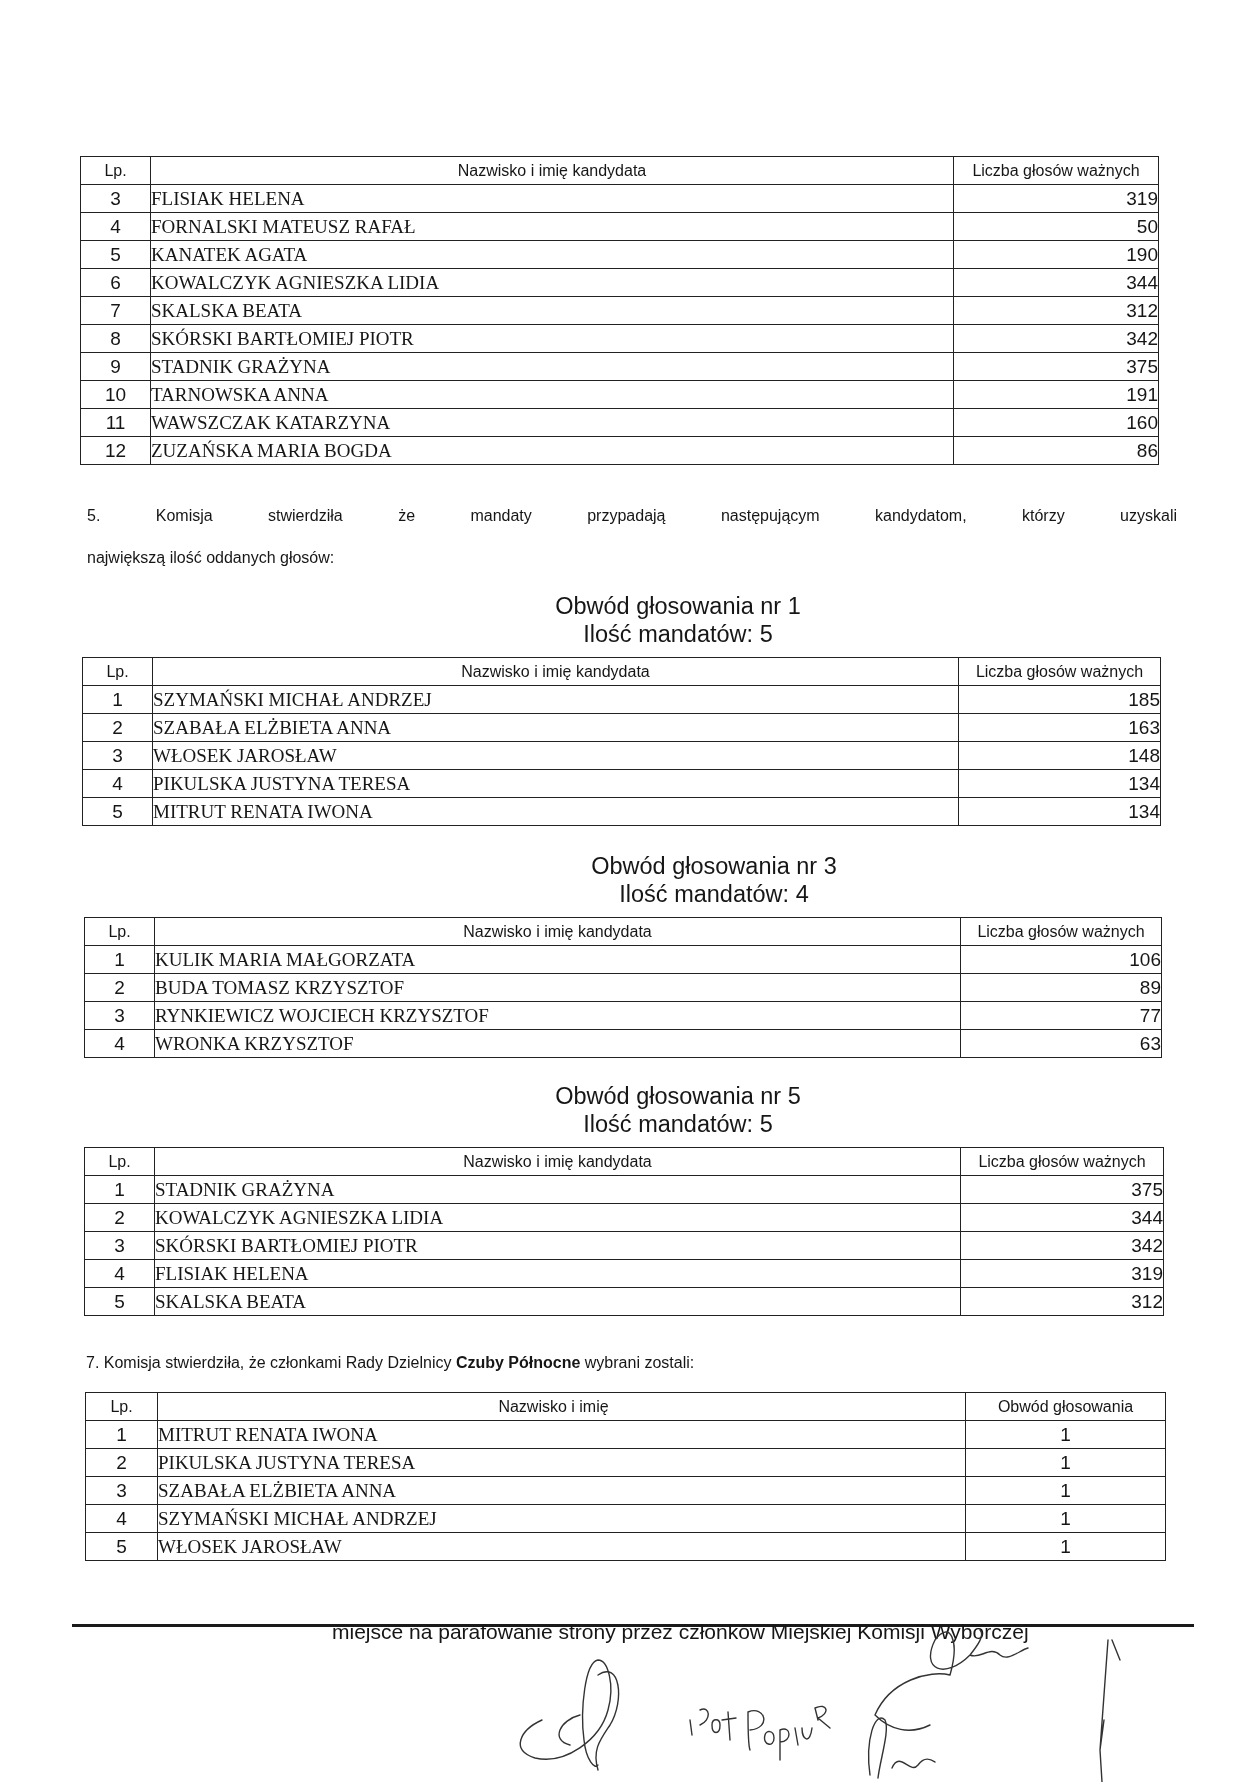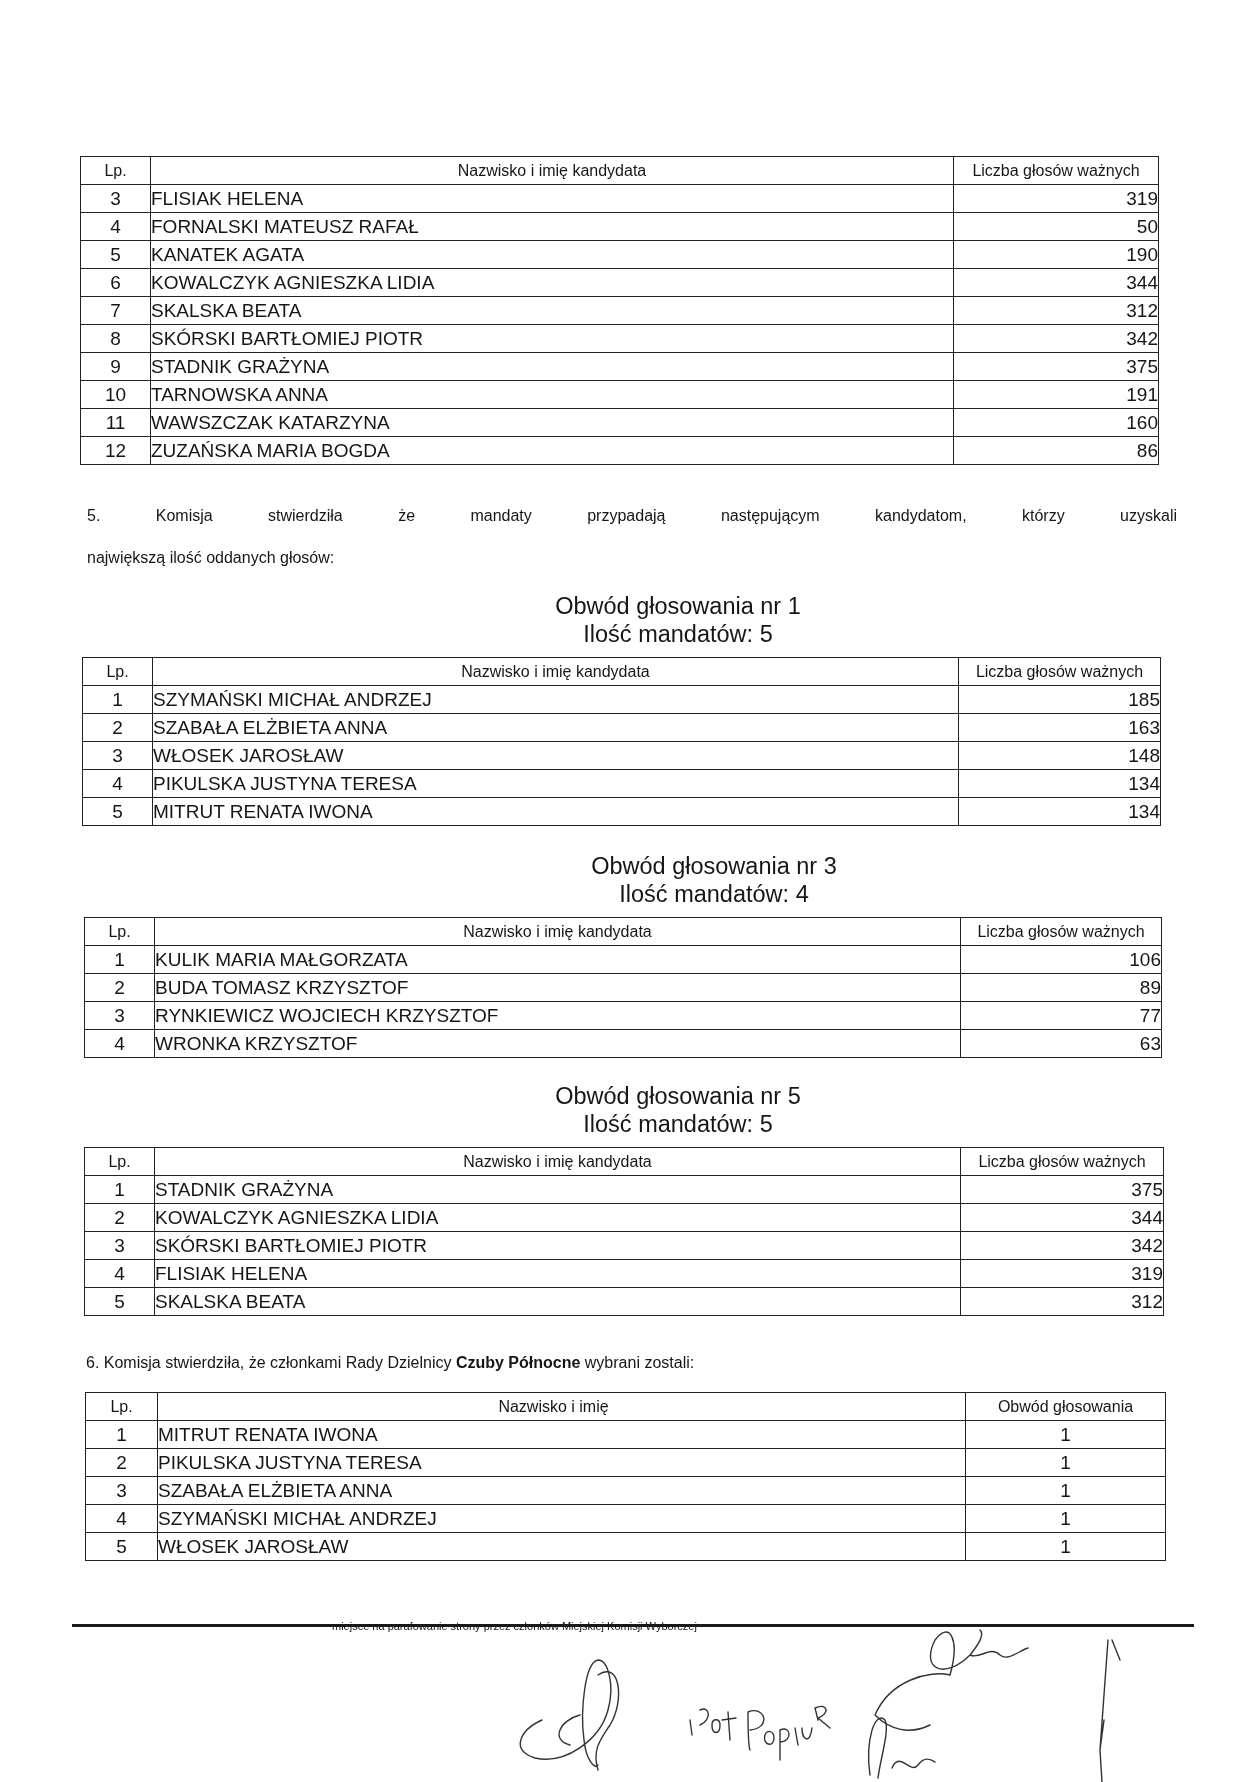--- a/index.html
+++ b/index.html
@@ -6,36 +6,36 @@
   body { width: 1260px; height: 1782px; position: relative; overflow: hidden;
          font-family: "Liberation Sans", sans-serif; color: #161616; }
   .page { position: absolute; left: 0; top: 0; width: 1260px; height: 1782px; }
 
   table.res { position: absolute; border-collapse: collapse; table-layout: fixed; }
   table.res td, table.res th { border: 1.6px solid #222; padding: 0; height: 27px;
          font-weight: normal; white-space: nowrap; overflow: hidden; }
   table.res th { font-size: 16px; text-align: center; height: 27px; }
   table.res td { font-size: 19px; }
   td.lp { text-align: center; }
-  td.name { padding-left: 7px; text-align: left; }
+  td.name { padding-left: 7px; text-align: left; font-family: Liberation Serif, serif; }
   td.val { text-align: right; padding-right: 5px; }
   td.center { text-align: center; }
   th.name-h { text-align: right; padding-right: 305px; }
 
   .para { position: absolute; font-size: 16px; line-height: 42px; }
   .para5 { left: 87px; top: 495px; width: 1090px; text-align: justify; text-align-last: left; }
   .para5 .l1 { display: block; text-align: justify; text-align-last: justify; }
   .para6 { left: 86px; top: 1342px; width: 1100px; }
   .para6 b { font-weight: bold; }
 
   .subhead { position: absolute; left: 0; width: 1260px; text-align: center; font-size: 23.5px; line-height: 28px; margin-left: 48px; }
   .subhead .line { display: block; }
 
   .footer-line { position: absolute; left: 72px; top: 1624px; width: 1122px; height: 3px; background: #1a1a1a; }
-  .footer-caption { position: absolute; left: 332px; top: 1620px; font-size: 11px; }
+  .footer-caption { position: absolute; left: 332px; top: 1620px; font-size: 21px; }
   .signatures { position: absolute; left: 480px; top: 1600px; width: 760px; height: 182px; }
 </style>
 </head>
 <body>
 
 <div class="page">
 
   <table class="res" style="left:80px; top:156px; width:1078px;">
     <colgroup>
         <col style="width:70px">
@@ -235,21 +235,21 @@
         </tr>
         <tr>
           <td class="lp">5</td>
           <td class="name">SKALSKA BEATA</td>
           <td class="val">312</td>
         </tr>
       </tbody>
   </table>
 
   <div class="para para6">
-    <span>6. Komisja stwierdziła, że członkami Rady Dzielnicy </span><b>Czuby Północne</b><span> wybrani zostali:</span>
+    <span>7. Komisja stwierdziła, że członkami Rady Dzielnicy </span><b>Czuby Północne</b><span> wybrani zostali:</span>
   </div>
   <table class="res" style="left:85px; top:1392px; width:1080px;">
     <colgroup>
         <col style="width:72px">
         <col style="width:808px">
         <col style="width:200px">
       </colgroup>
     <thead>
       <tr>
         <th>Lp.</th>

